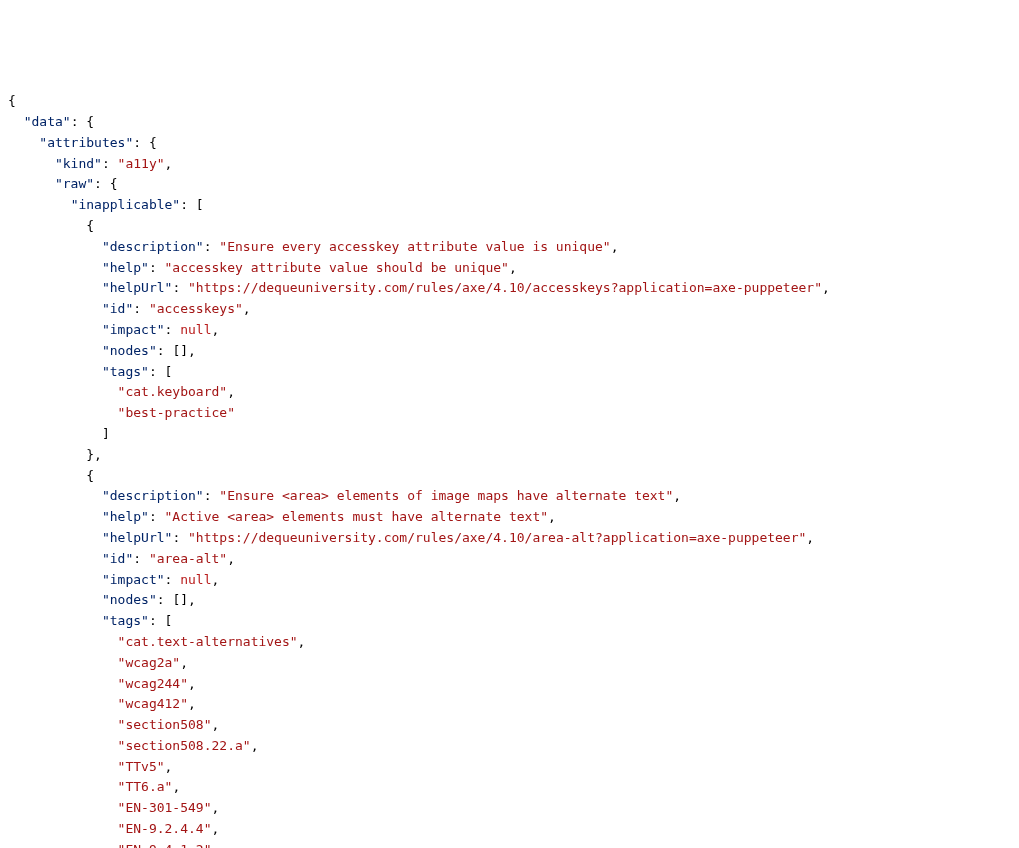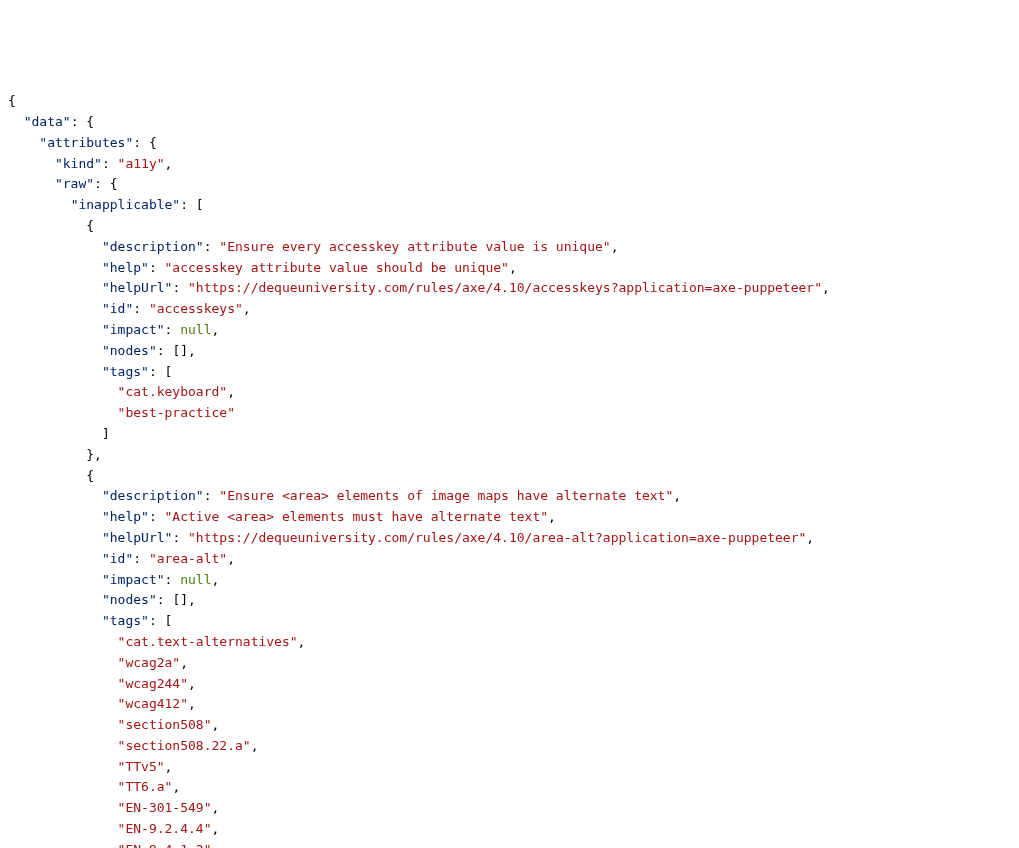--- a/index.html
+++ b/index.html
@@ -8,21 +8,21 @@
       font-family: ui-monospace, "SF Mono", Menlo, Monaco, Consolas, monospace;
       font-size: 13px;
       line-height: 1.6;
       background: #ffffff;
       color: #000000;
       white-space: pre;
     }
     .p { color: #000000; }
     .k { color: #002366; }
     .s { color: #a31515; }
-    .n { color: #4d7c0f; }
+    .n { color: #b91c1c; }
   </style>
 </head>
 <body>
 
 
 
 <div id="output"><span class="p">{</span>
   <span class="k">"data"</span><span class="p">: </span><span class="p">{</span>
     <span class="k">"attributes"</span><span class="p">: </span><span class="p">{</span>
       <span class="k">"kind"</span><span class="p">: </span><span class="s">"a11y"</span><span class="p">,</span>

